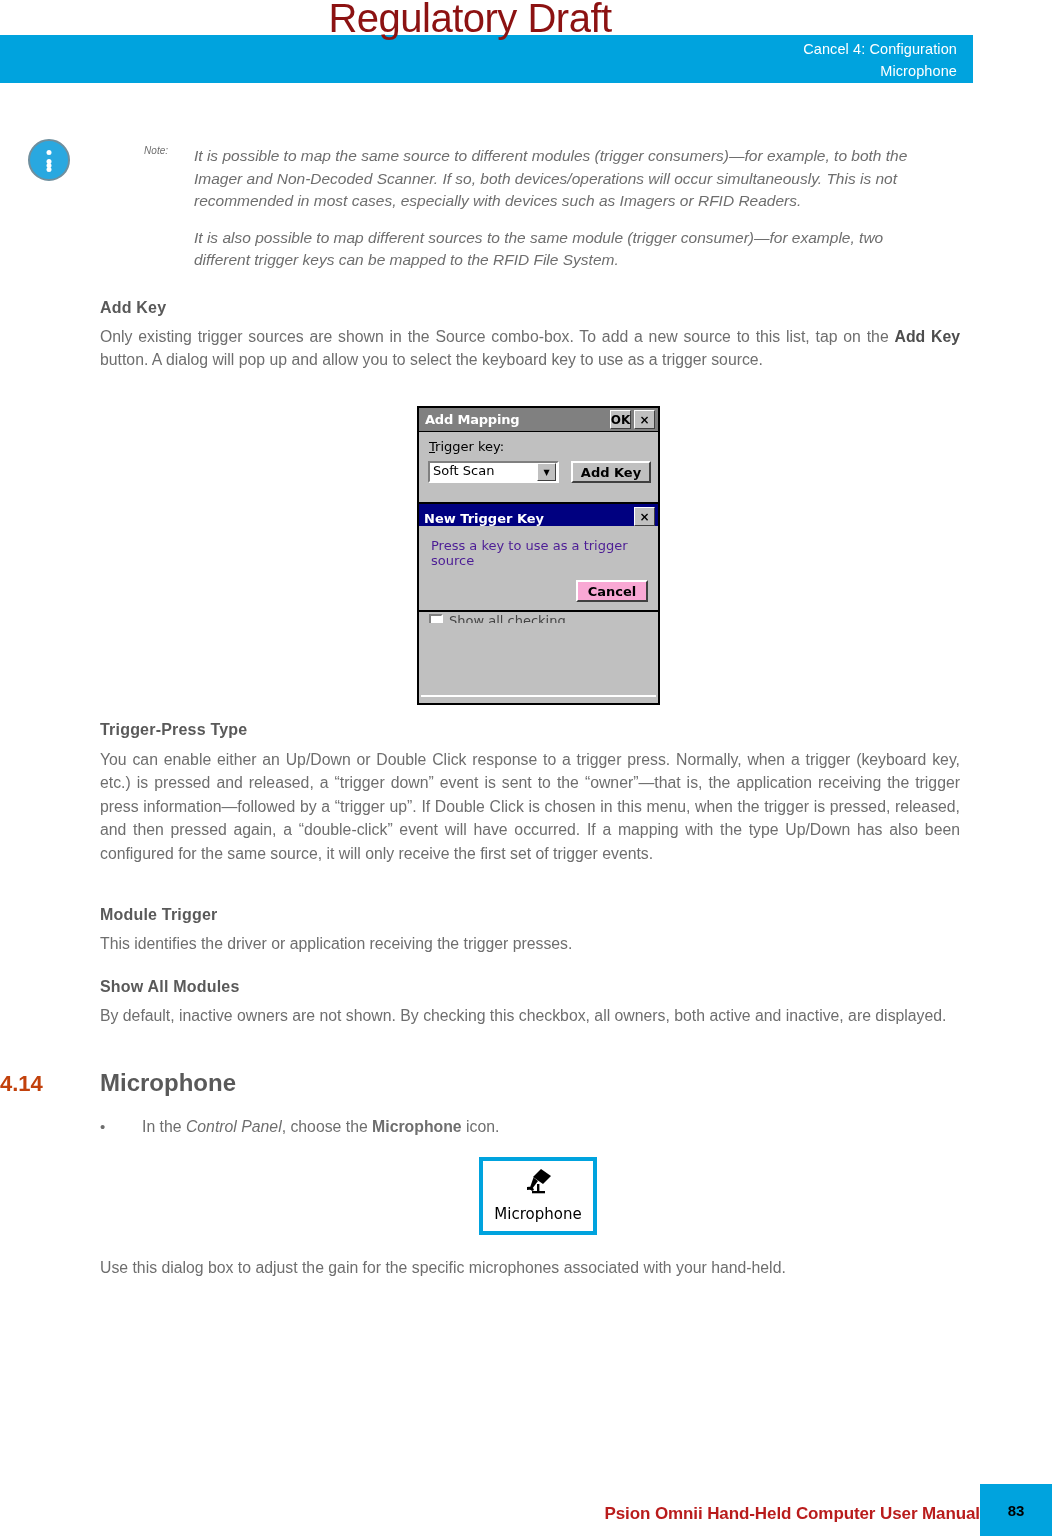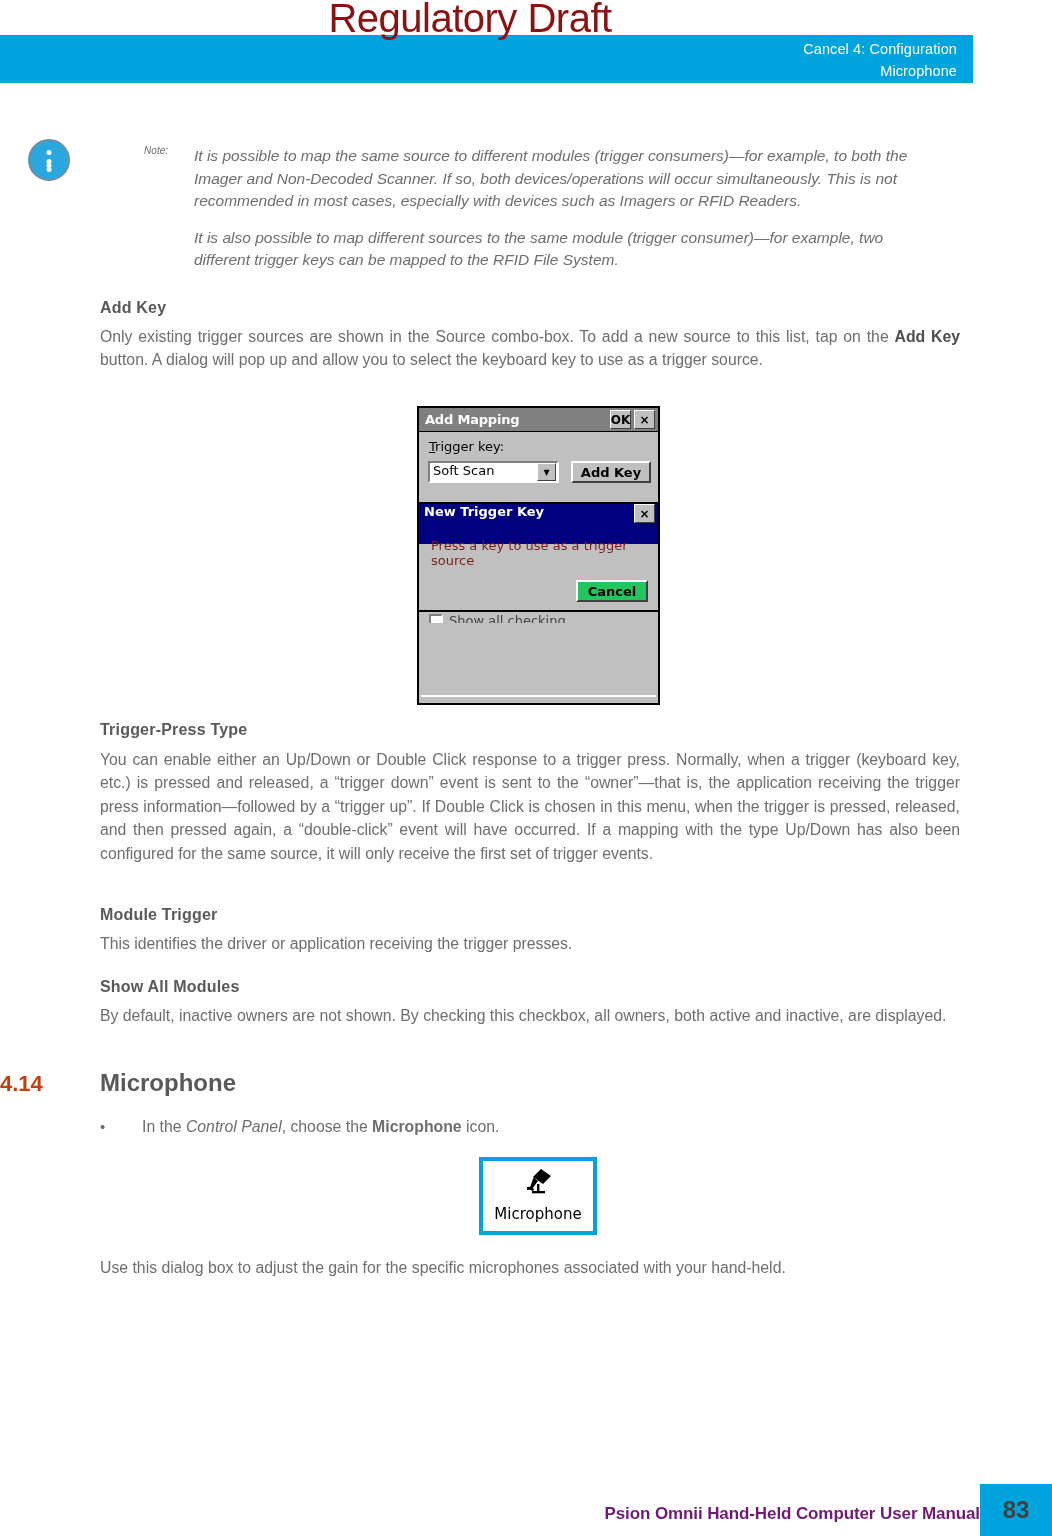--- a/index.html
+++ b/index.html
@@ -242,46 +242,46 @@
   .inner-dlg {
     position: absolute;
     left: -2px;
     top: 94px;
     width: 243px;
     height: 110px;
     background: #c0c0c0;
     border: 2px solid #000000;
   }
   .inner-titlebar {
-    height: 40px;
+    height: 22px;
     background: #000080;
     display: flex;
-    align-items: flex-start;
+    align-items: flex-end;
     padding-left: 5px;
   }
   .inner-title {
     flex: 1;
     font-size: 13px;
     font-weight: bold;
     color: #ffffff;
   }
   .inner-msg {
     position: absolute;
     left: 12px;
     top: 34px;
     font-size: 13px;
-    color: #7f1d1d;
+    color: #4c1d95;
   }
   .btn-cancel {
     position: absolute;
     right: 10px;
     bottom: 8px;
     width: 72px;
     height: 22px;
-    background: #22c55e;
+    background: #f9a8d4;
     border-top: 2px solid #ffffff;
     border-left: 2px solid #ffffff;
     border-right: 2px solid #404040;
     border-bottom: 2px solid #404040;
     font-size: 13px;
     font-weight: bold;
     color: #000;
     display: flex;
     align-items: center;
     justify-content: center;
@@ -398,32 +398,32 @@
     bottom: 0;
     width: 1052px;
     height: 52px;
   }
   .footer-text {
     position: absolute;
     right: 72px;
     bottom: 12px;
     font-size: 17px;
     font-weight: bold;
-    color: #701a75;
+    color: #b91c1c;
     letter-spacing: -0.1px;
   }
   .footer-page {
     position: absolute;
     right: 0;
     bottom: 0;
     width: 72px;
     height: 52px;
     background: #00a3de;
-    color: #404040;
-    font-size: 24px;
+    color: #000000;
+    font-size: 15px;
     font-weight: bold;
     display: flex;
     align-items: center;
     justify-content: center;
   }
 </style>
 </head>
 <body>
 
 <div class="page">

